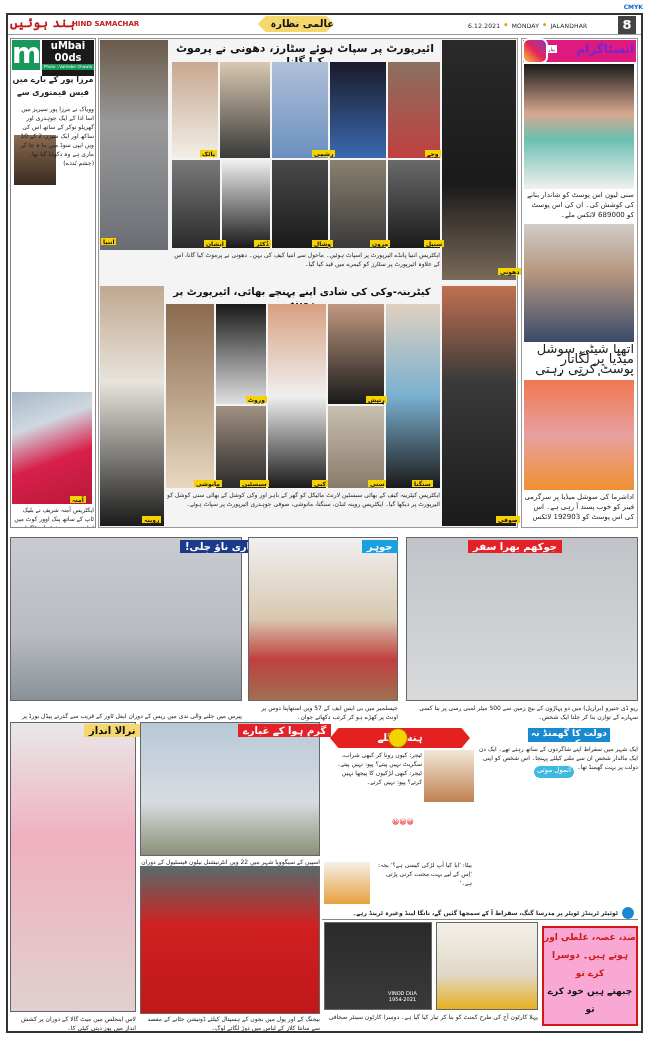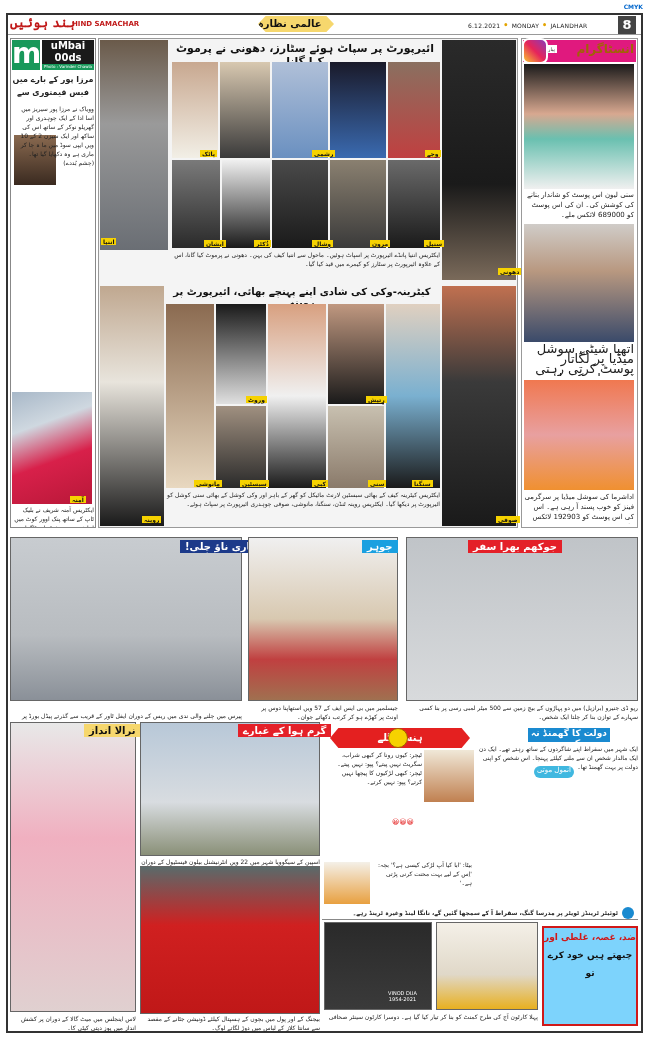--- a/index.html
+++ b/index.html
@@ -3,41 +3,41 @@
 <meta charset="utf-8">
 <style>
 *{box-sizing:border-box;margin:0;padding:0}
 body{width:649px;height:1043px;background:#fff;font-family:"DejaVu Sans",sans-serif;position:relative;overflow:hidden;color:#111}
 .abs{position:absolute}
 .cmyk{right:6px;top:3px;font-size:6px;font-weight:bold;color:#06c}
 .page{left:6px;top:13px;width:637px;height:1020px;border:2px solid #333}
 .hdr{left:8px;top:15px;width:633px;height:20px;border-bottom:1px solid #999}
 .logo-ur{left:10px;top:15px;font-size:13px;color:#c01818;font-family:"DejaVu Serif",serif;font-weight:bold;direction:rtl}
 .logo-en{left:72px;top:20px;font-size:7px;color:#c01818;font-weight:bold}
-.sec-title{left:258px;top:16px;width:76px;height:16px;background:#f6d76d;font-size:10px;font-weight:bold;text-align:left;line-height:16px;clip-path:polygon(10% 0,90% 0,100% 50%,90% 100%,10% 100%,0 50%)}
+.sec-title{left:258px;top:16px;width:76px;height:16px;background:#f6d76d;font-size:10px;font-weight:bold;text-align:right;line-height:16px;clip-path:polygon(10% 0,90% 0,100% 50%,90% 100%,10% 100%,0 50%)}
 .meta{left:468px;top:21px;font-size:6px;color:#222;letter-spacing:.2px}
 .meta b{color:#e3a400;font-size:8px;margin:0 3px}
 .pnum{left:618px;top:16px;width:18px;height:18px;background:#444;color:#fff;font-weight:bold;font-size:13px;text-align:center;line-height:18px}
 .col-l{left:10px;top:38px;width:86px;height:490px;border:1px solid #888}
 .mlogo-m{left:12px;top:40px;width:28px;height:30px;background:#18985a;color:#fff;font-size:28px;font-weight:bold;text-align:center;line-height:28px}
-.mlogo-t{left:42px;top:40px;width:52px;height:24px;background:#1a1a1a;color:#fff;font-size:10px;font-weight:bold;text-align:center;line-height:12px}
+.mlogo-t{left:42px;top:40px;width:52px;height:36px;background:#1a1a1a;color:#fff;font-size:10px;font-weight:bold;text-align:center;line-height:12px}
 .mlogo-p{left:42px;top:64px;width:52px;height:6px;background:#18985a;color:#fff;font-size:4px;text-align:center;line-height:6px}
 .urtxt{direction:rtl;text-align:right;font-size:6px;line-height:9px;color:#222;overflow:hidden}
 .photo{overflow:hidden}
 .mid{left:98px;top:38px;width:420px;height:490px;border:1px solid #999;background:#f4f4f4}
 .headline{font-size:11px;font-weight:bold;direction:rtl;text-align:center;color:#111}
 .tag{position:absolute;background:#f6d200;font-size:6px;font-weight:bold;padding:0 2px;direction:rtl}
 .insta{left:521px;top:38px;width:117px;height:490px;border:1px solid #999}
 .insta-h{left:523px;top:40px;width:113px;height:22px;background:#e0197e}
 .insta-ic{left:522px;top:38px;width:26px;height:26px;border-radius:7px;background:linear-gradient(45deg,#f9c330,#e6245a,#8a3ab9);border:2px solid #fff}
-.insta-t{left:560px;top:42px;width:74px;color:#a16207;font-weight:bold;font-size:12px;direction:rtl;text-align:right}
+.insta-t{left:560px;top:42px;width:74px;color:#6d28d9;font-weight:bold;font-size:12px;direction:rtl;text-align:right}
 .label-box{position:absolute;font-weight:bold;font-size:10px;color:#fff;padding:1px 5px;direction:rtl}
 .hanse{left:330px;top:728px;width:140px;height:20px;background:#e42020;clip-path:polygon(6% 0,94% 0,100% 50%,94% 100%,6% 100%,0 50%);color:#fff;font-weight:bold;font-size:10px;text-align:center;line-height:20px}
 .smile{left:388px;top:728px;width:20px;height:20px;border-radius:50%;background:#f6d200;border:1px solid #a06000}
-.quote-box{left:542px;top:926px;width:96px;height:100px;border:2px solid #d01818;background:#7dd3fc;direction:rtl;text-align:center;font-weight:bold;font-size:9px;line-height:18px}
+.quote-box{left:542px;top:926px;width:96px;height:100px;border:2px solid #d01818;background:#f9a8d4;direction:rtl;text-align:center;font-weight:bold;font-size:9px;line-height:18px}
 .twit{left:322px;top:906px;width:316px;height:14px;border-bottom:1px solid #888}
 </style>
 </head>
 <body>
 
 <div class="abs cmyk">CMYK</div>
 <div class="abs page"></div>
 <div class="abs hdr"></div>
 <div class="abs logo-ur">ہند ہوئیں</div>
 <div class="abs logo-en">HIND SAMACHAR</div>
@@ -159,15 +159,16 @@
 <div class="abs urtxt" style="left:326px;top:908px;width:292px;height:10px;font-weight:bold"><span>ٹوئیٹر ٹرینڈز</span> <span>ٹویٹر پر مدرسا گنگ، سقراط آ کے سمجھا گئیں گے، نانگا لینڈ وغیرہ ٹرینڈ رہے۔</span></div>
 
 <div class="abs photo" style="left:324px;top:922px;width:108px;height:88px;background:linear-gradient(#2a2a2a,#3a3a3a);border:1px solid #666"></div>
 <div class="abs" style="left:388px;top:990px;font-size:5px;color:#fff;white-space:pre;text-align:center">VINOD DUA
 1954-2021</div>
 <div class="abs photo" style="left:436px;top:922px;width:102px;height:88px;background:linear-gradient(#f4f0e8,#e0d8c8 60%,#e8b020);border:1px solid #666"></div>
 <div class="abs urtxt" style="left:324px;top:1012px;width:214px;height:10px">پہلا کارٹون آج کی طرح کمنٹ کو بنا کر تیار کیا گیا ہے۔ دوسرا کارٹون سینئر صحافی ونود دوا کی موت سے متعلق ہے۔</div>
 
 <div class="abs quote-box">
   <div style="color:#d01818">ضد، غصہ، غلطی اور</div>
+  <div style="color:#d01818">ہوتے ہیں۔ دوسرا کرے تو</div>
   <div>چبھتے ہیں خود کرے تو</div>
 
 </div>
 
 </body></html>

